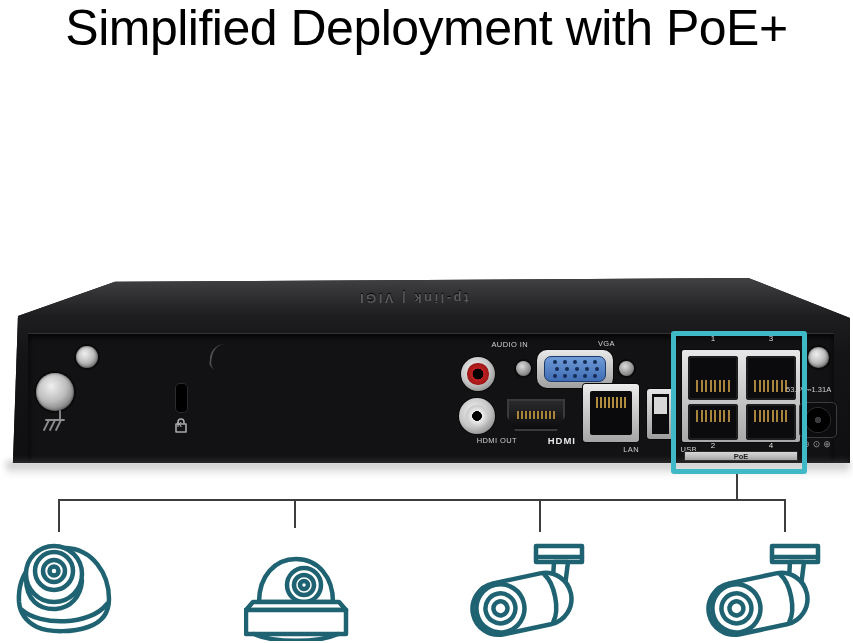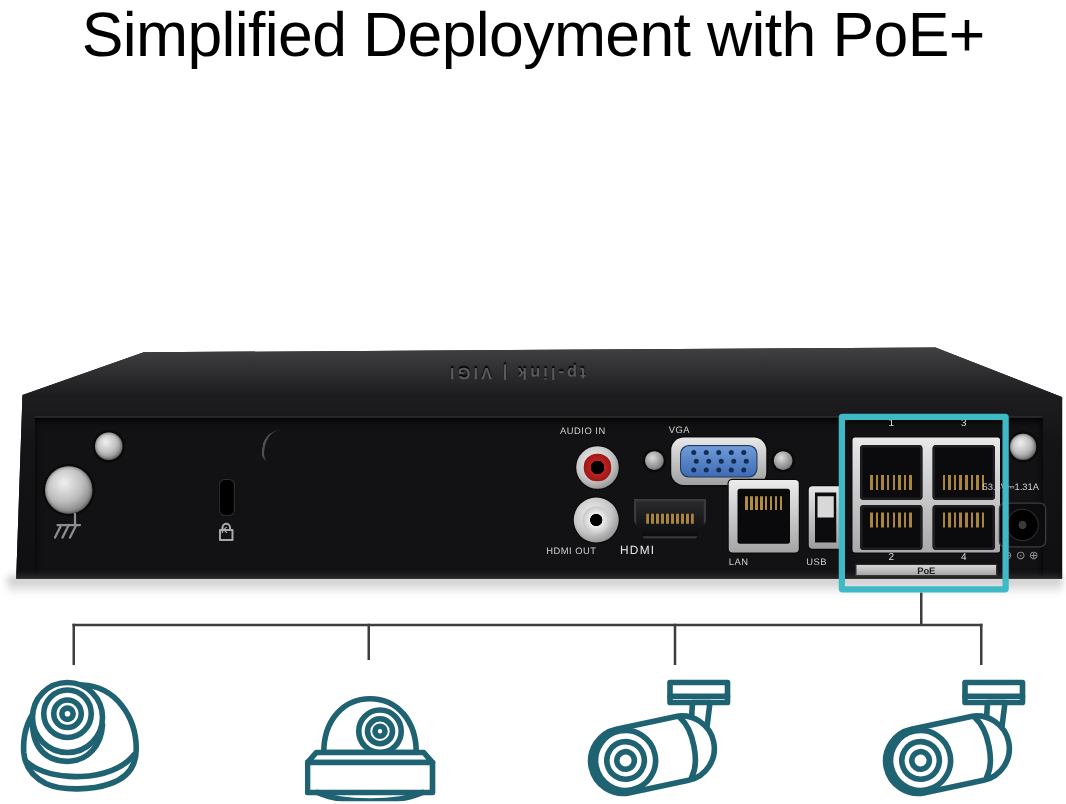--- a/index.html
+++ b/index.html
@@ -47,21 +47,21 @@
   }
 
   
   .screw {
     position:absolute; border-radius:50%;
     background:radial-gradient(circle at 40% 35%, #efefef 0%, #bdbdbd 45%, #8a8a8a 70%, #4a4a4a 100%);
     box-shadow:0 0 0 2px #0a0a0a, inset 0 0 3px rgba(0,0,0,.6);
   }
   .port-label {
     position:absolute; color:#cfcfcf; font-size:7.5px; letter-spacing:.4px;
-    text-align:left; white-space:nowrap;
+    text-align:right; white-space:nowrap;
   }
   .rca {
     position:absolute; border-radius:50%;
     background:radial-gradient(circle at 42% 38%, #f4f4f4 0%, #c6c6c6 50%, #7a7a7a 90%);
     box-shadow:0 0 0 1px #0a0a0a;
     display:flex; align-items:center; justify-content:center;
   }
   .rca-inner { width:62%; height:62%; border-radius:50%; }
   .rca-red   { background:radial-gradient(circle, #000 34%, #c02020 36%, #8d1414 85%); }
   .rca-white { background:radial-gradient(circle, #000 30%, #ededed 33%, #b9b9b9 85%); }
@@ -89,21 +89,21 @@
 
   
   .hdmi-port {
     position:absolute; left:497px; top:131px; width:58px; height:32px;
     background:linear-gradient(180deg,#2c2c2e,#0a0a0c);
     clip-path:polygon(0 0, 100% 0, 100% 55%, 86% 100%, 14% 100%, 0 55%);
     box-shadow:inset 0 0 0 2px #3a3a3c;
     display:flex; align-items:center; justify-content:center;
   }
   .hdmi-pins { width:38px; height:8px; background:repeating-linear-gradient(90deg,#a8843c 0 2px,#151515 2px 4px); }
-  .hdmi-label { font-size:9.5px; font-weight:normal; color:#e8e8e8; letter-spacing:1px; }
+  .hdmi-label { font-size:9.5px; font-weight:bold; color:#e8e8e8; letter-spacing:1px; }
 
   
   .lan-port {
     position:absolute; left:573px; top:116px; width:56px; height:58px;
     background:linear-gradient(180deg,#ececec,#a5a5a5);
     border-radius:3px; box-shadow:0 0 0 1px #0a0a0a;
     display:flex; align-items:center; justify-content:center;
   }
   .lan-inner {
     width:42px; height:44px; background:#0a0a0c; border-radius:2px;

